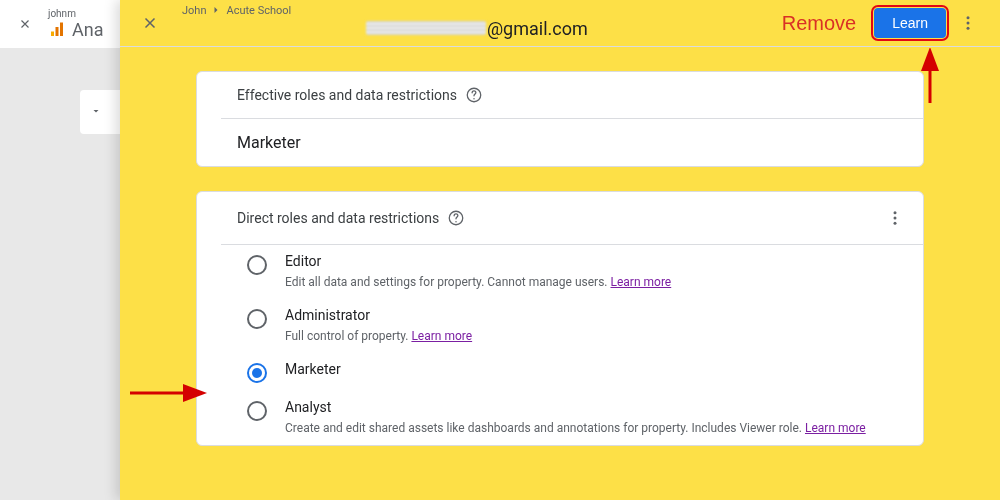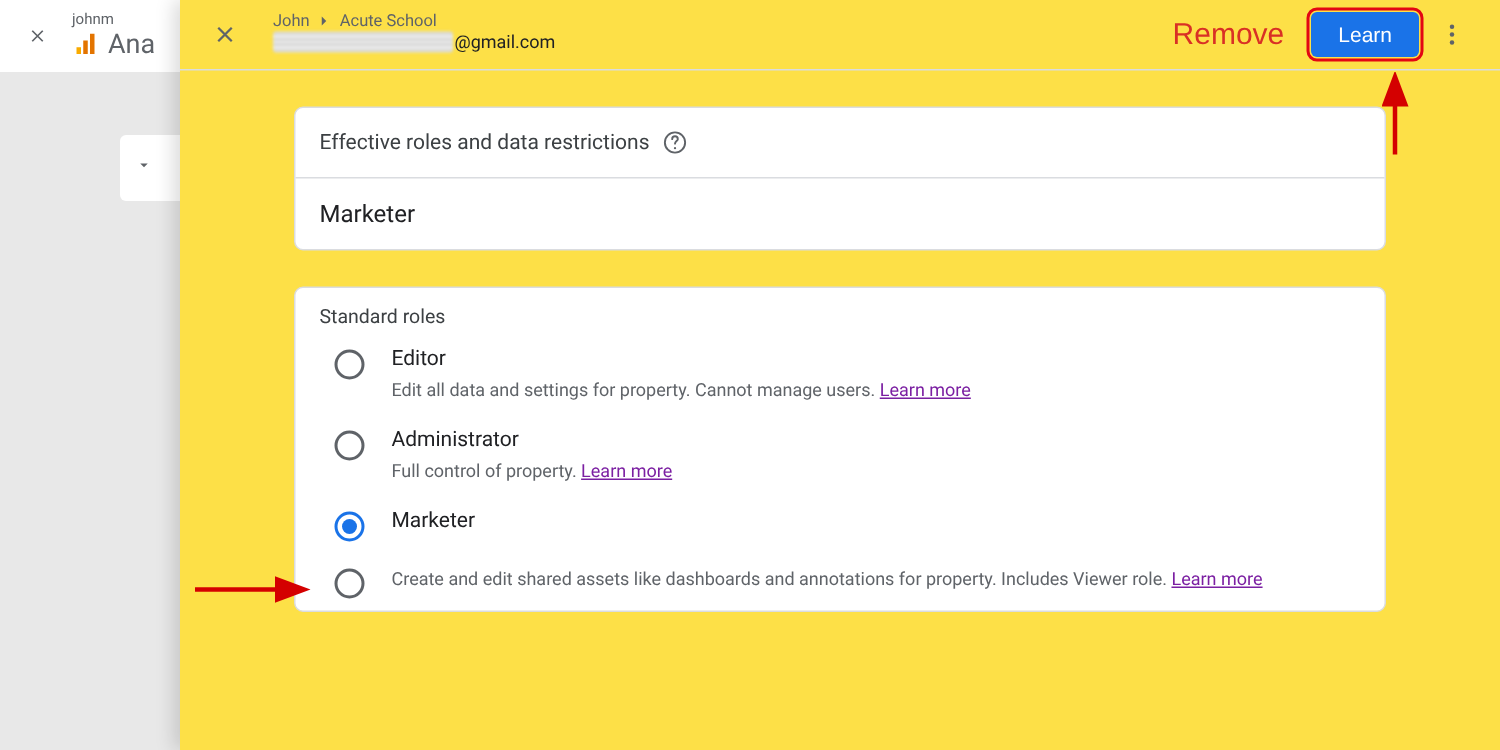--- a/index.html
+++ b/index.html
@@ -75,24 +75,25 @@
   .header-titles { flex:1; display:flex;flex-direction:column;gap:1px;}
   .breadcrumb {
     font-size: 11px;
     color: #5f6368;
     display:flex;
     align-items:center;
     gap:4px;
     margin-top: -4px;
   }
   .email-line {
-    font-size: 12px;
+    font-size: 18px;
     color: #202124;
     display:flex;
     align-items:center;
+    justify-content:center;
   }
   .blur-strip {
     display:inline-block;
     width: 120px; height: 14px;
     background: repeating-linear-gradient(0deg,#d8d8d8,#d8d8d8 2px,#ececec 2px,#ececec 4px);
     border-radius:2px;
     filter: blur(1.2px);
     margin-right:1px;
   }
   .remove-btn {
@@ -124,20 +125,21 @@
   .panel-body {
     flex:1;
     overflow-y:auto;
     padding: 24px 76px 24px 76px;
   }
   .card {
     border: 1px solid #dadce0;
     border-radius: 6px;
     background:#fff;
     margin-bottom: 24px;
+    padding-left: 24px;
   }
   .card-header {
     display:flex;
     align-items:center;
     padding: 14px 16px;
     border-bottom: 1px solid #dadce0;
     color:#3c4043;
     font-size:14px;
     gap:8px;
   }
@@ -275,21 +277,38 @@
               <circle cx="12" cy="12" r="9"></circle>
               <path d="M9.5 9a2.5 2.5 0 115 0c0 1.5-2.5 2-2.5 4" stroke-linecap="round"></path>
               <circle cx="12" cy="17" r="1" fill="#5f6368" stroke="none"></circle>
             </svg>
         </span>
       </div>
       <div class="card-val">Marketer</div>
     </div>
 
     <div class="card">
-      <div class="section-label">Standard roles</div>
+      <div class="card-header">
+        <span>Direct roles and data restrictions</span>
+        <span class="help-icon">
+          <svg viewBox="0 0 24 24" width="18" height="18" fill="none" stroke="#5f6368" stroke-width="1.7">
+              <circle cx="12" cy="12" r="9"></circle>
+              <path d="M9.5 9a2.5 2.5 0 115 0c0 1.5-2.5 2-2.5 4" stroke-linecap="round"></path>
+              <circle cx="12" cy="17" r="1" fill="#5f6368" stroke="none"></circle>
+            </svg>
+        </span>
+        <span class="spacer"></span>
+        <span class="kebab" style="margin-left:0">
+          <svg viewBox="0 0 24 24" width="18" height="18" fill="#5f6368">
+              <circle cx="12" cy="5" r="2"></circle>
+              <circle cx="12" cy="12" r="2"></circle>
+              <circle cx="12" cy="19" r="2"></circle>
+            </svg>
+        </span>
+      </div>
 
       <div class="role-row">
         <div class="radio"></div>
         <div class="role-text">
           <div class="role-title">Editor</div>
           <div class="role-desc"><span>Edit all data and settings for property. Cannot manage users.</span> <a class="learn-more">Learn more</a></div>
         </div>
       </div>
 
       <div class="role-row">
@@ -303,20 +322,21 @@
       <div class="role-row">
         <div class="radio selected"></div>
         <div class="role-text">
           <div class="role-title">Marketer</div>
         </div>
       </div>
 
       <div class="role-row">
         <div class="radio"></div>
         <div class="role-text">
+          <div class="role-title">Analyst</div>
           <div class="role-desc"><span>Create and edit shared assets like dashboards and annotations for property. Includes Viewer role.</span> <a class="learn-more">Learn more</a></div>
         </div>
       </div>
 
     </div>
   </div>
 </div>
 
 <svg class="arrow-save" width="20" height="60">
   <defs>

